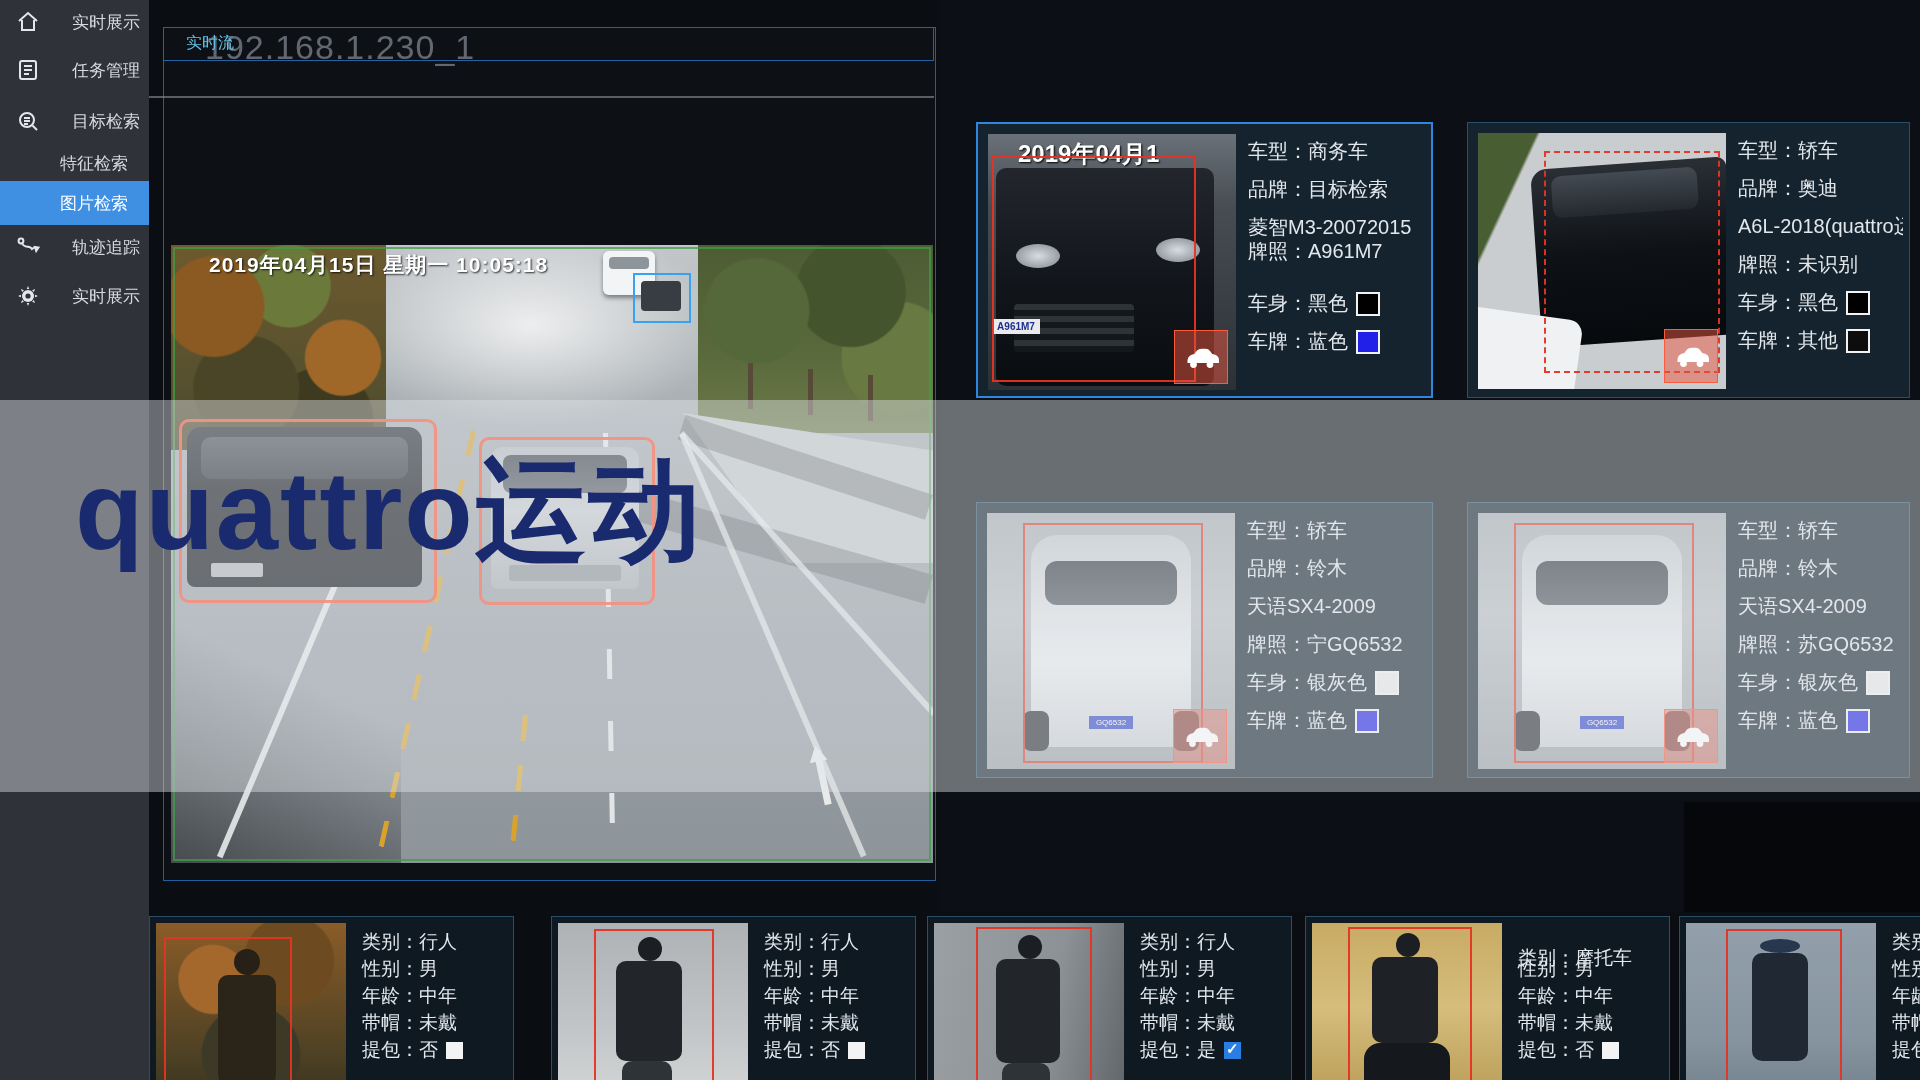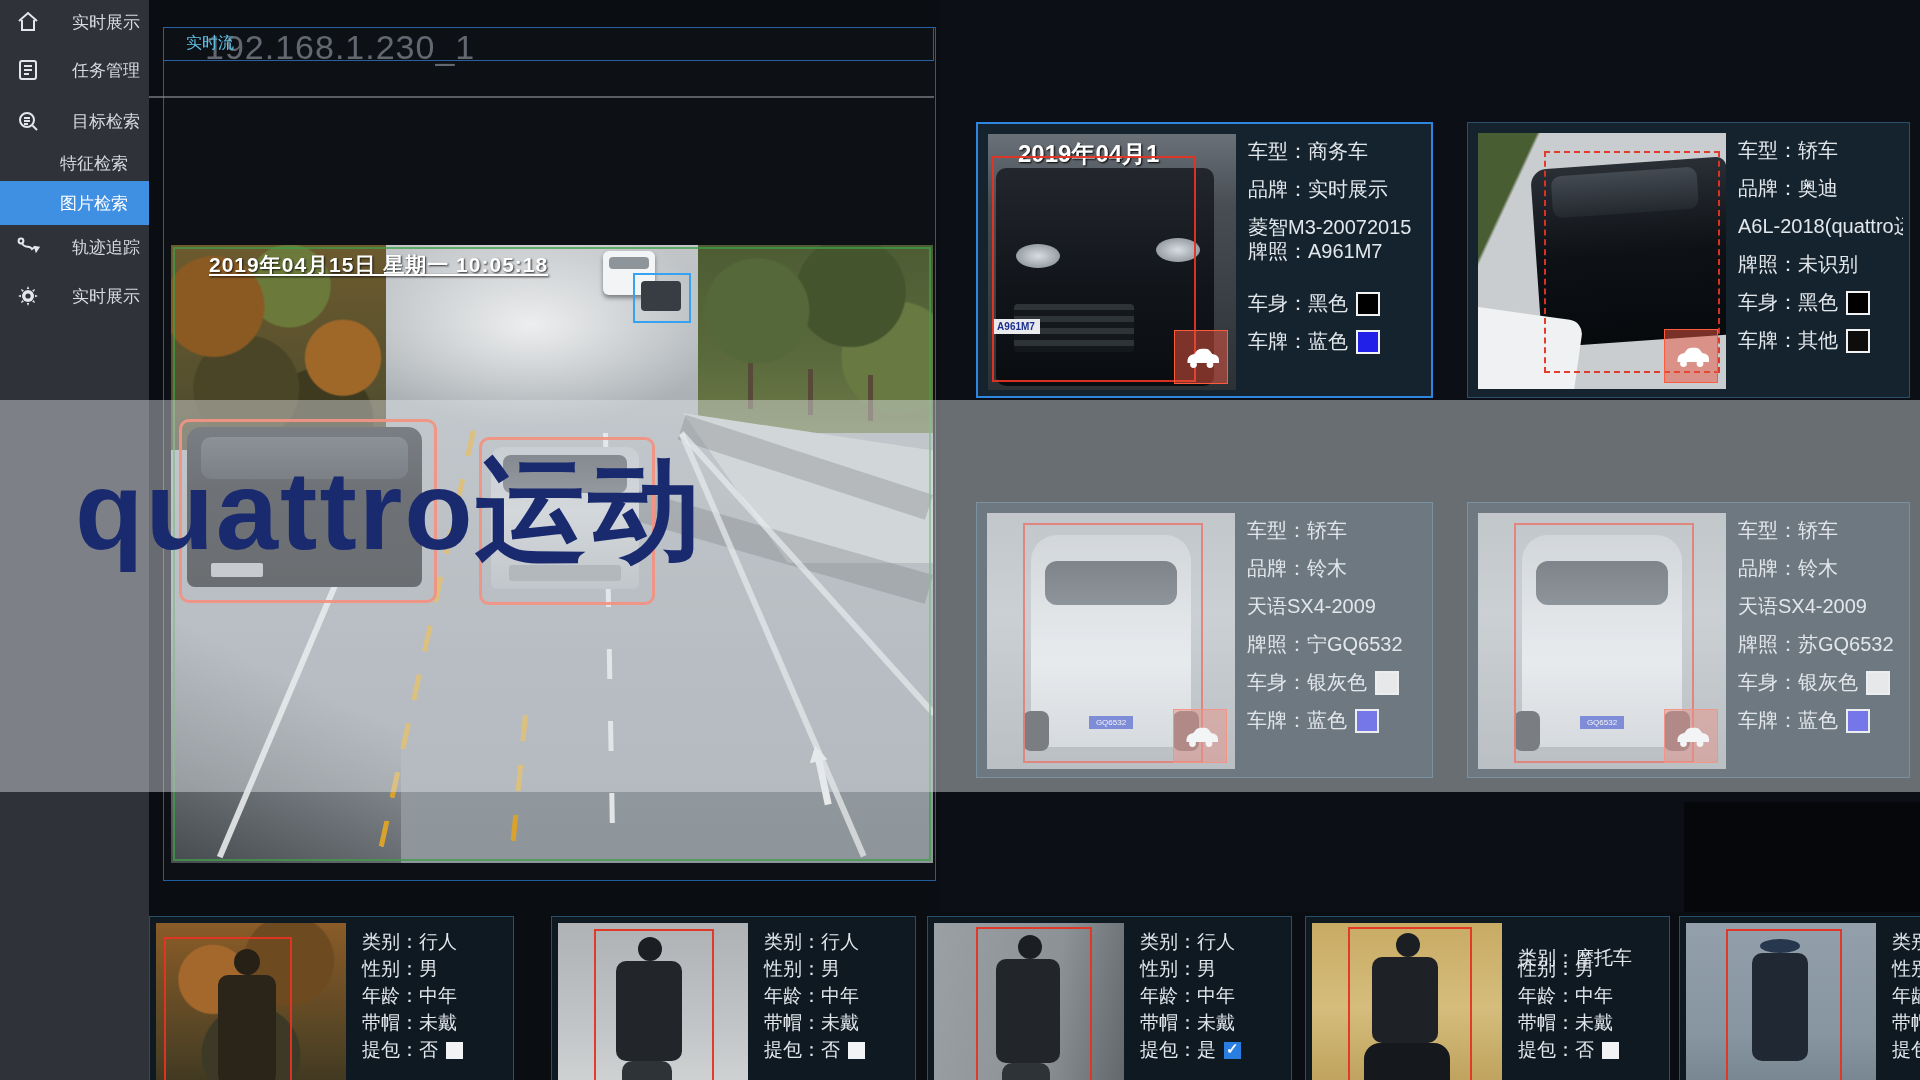--- a/index.html
+++ b/index.html
@@ -56,21 +56,21 @@
   #v-bluebox{left:462px;top:28px;width:54px;height:46px;border:2px solid #38a2f2;}
   #v-suv{left:16px;top:182px;width:235px;height:160px;background:linear-gradient(180deg,#2a2e34 0%,#15181c 40%,#0e1114 100%);border-radius:14px 14px 8px 8px;}
   #v-suv:before{content:"";position:absolute;left:14px;top:10px;right:14px;height:42px;background:linear-gradient(180deg,#4a5058,#2c3137);border-radius:10px;}
   #v-suv:after{content:"";position:absolute;left:24px;bottom:10px;width:52px;height:14px;background:#cfd4d8;border-radius:2px;opacity:.85;}
   #v-suvbox{left:8px;top:174px;width:252px;height:178px;border:3px solid rgba(255,83,52,.95);border-radius:10px;}
   #v-sedan{left:320px;top:202px;width:148px;height:142px;background:linear-gradient(180deg,#b7bcc0 0%,#c9cdd0 45%,#a9aeb2 100%);border-radius:12px 12px 6px 6px;}
   #v-sedan:before{content:"";position:absolute;left:12px;top:8px;right:12px;height:38px;background:linear-gradient(180deg,#3d434a,#565d64);border-radius:8px;}
   #v-sedan:after{content:"";position:absolute;left:18px;bottom:8px;right:18px;height:16px;background:#8f959a;border-radius:3px;}
   #v-sedanbox{left:308px;top:192px;width:170px;height:162px;border:3px solid rgba(255,83,52,.95);border-radius:10px;}
   #v-timestamp{left:38px;top:6px;color:#ffffff;font-size:21px;font-weight:bold;letter-spacing:1px;
-    text-shadow:1px 1px 2px rgba(0,0,0,.8);z-index:10;text-decoration:underline;}
+    text-shadow:1px 1px 2px rgba(0,0,0,.8);z-index:10;}
   
   #results-bg{left:940px;top:0;width:980px;height:912px;background:#0c1016;z-index:0;}
   #dark-patch{left:1684px;top:802px;width:236px;height:110px;background:#05070b;z-index:1;}
   
   .vcard{position:absolute;width:457px;height:276px;background:#15232e;border:1px solid #2a4f68;box-sizing:border-box;z-index:2;cursor:pointer;}
   .vcard.selected{border:2px solid #2e86e0;}
   .vthumb{position:absolute;left:10px;top:10px;width:248px;height:256px;overflow:hidden;}
   .redbox{position:absolute;border:2px solid rgba(228,52,36,.95);}
   .redbox.dashed{border-style:dashed;}
   .car-badge{position:absolute;right:8px;bottom:6px;width:52px;height:52px;background:rgba(236,86,64,.5);
@@ -227,21 +227,21 @@
     <div class="car-badge">
       <svg viewBox="0 0 48 32">
           <path d="M6 20 q1 -7 9 -8 l4 -5 q2 -2 6 -2 h5 q4 0 6 3 l3 4 q9 1 9 8 v4 h-42 z" fill="#ffffff"></path>
           <circle cx="14" cy="26" r="4.5" fill="#ffffff"></circle>
           <circle cx="36" cy="26" r="4.5" fill="#ffffff"></circle>
         </svg>
     </div>
   </div>
   <div class="vtext">
     <div class="vline" style="top:14px">车型：商务车</div>
-    <div class="vline" style="top:52px">品牌：实时展示</div>
+    <div class="vline" style="top:52px">品牌：目标检索</div>
     <div class="vline" style="top:90px">菱智M3-20072015</div>
     <div class="vline" style="top:114px">牌照：A961M7</div>
     <div class="vline" style="top:166px">
         <span>车身：黑色</span>
         <span class="sw" style="background: rgb(0, 0, 0);"></span>
       </div>
     <div class="vline" style="top:204px">
         <span>车牌：蓝色</span>
         <span class="sw" style="background: rgb(32, 32, 232);"></span>
       </div>

